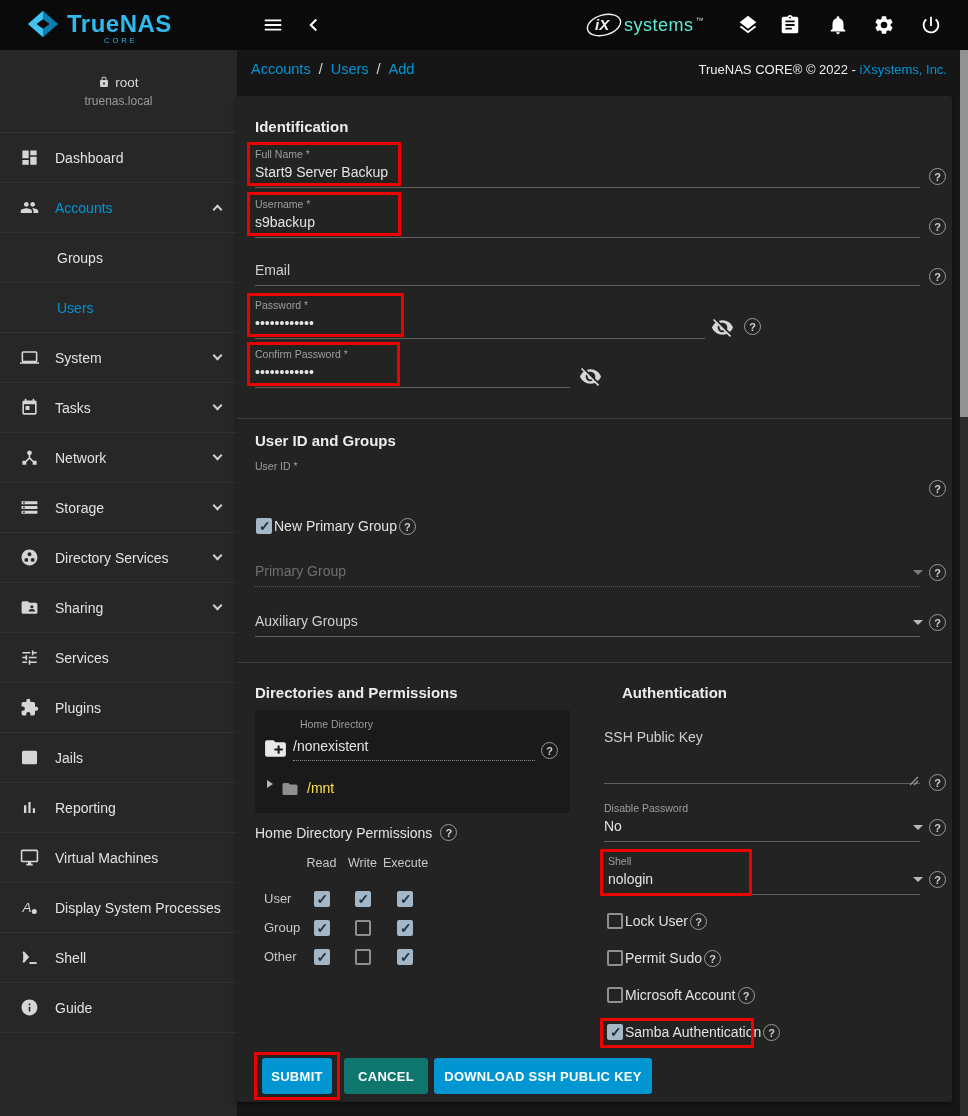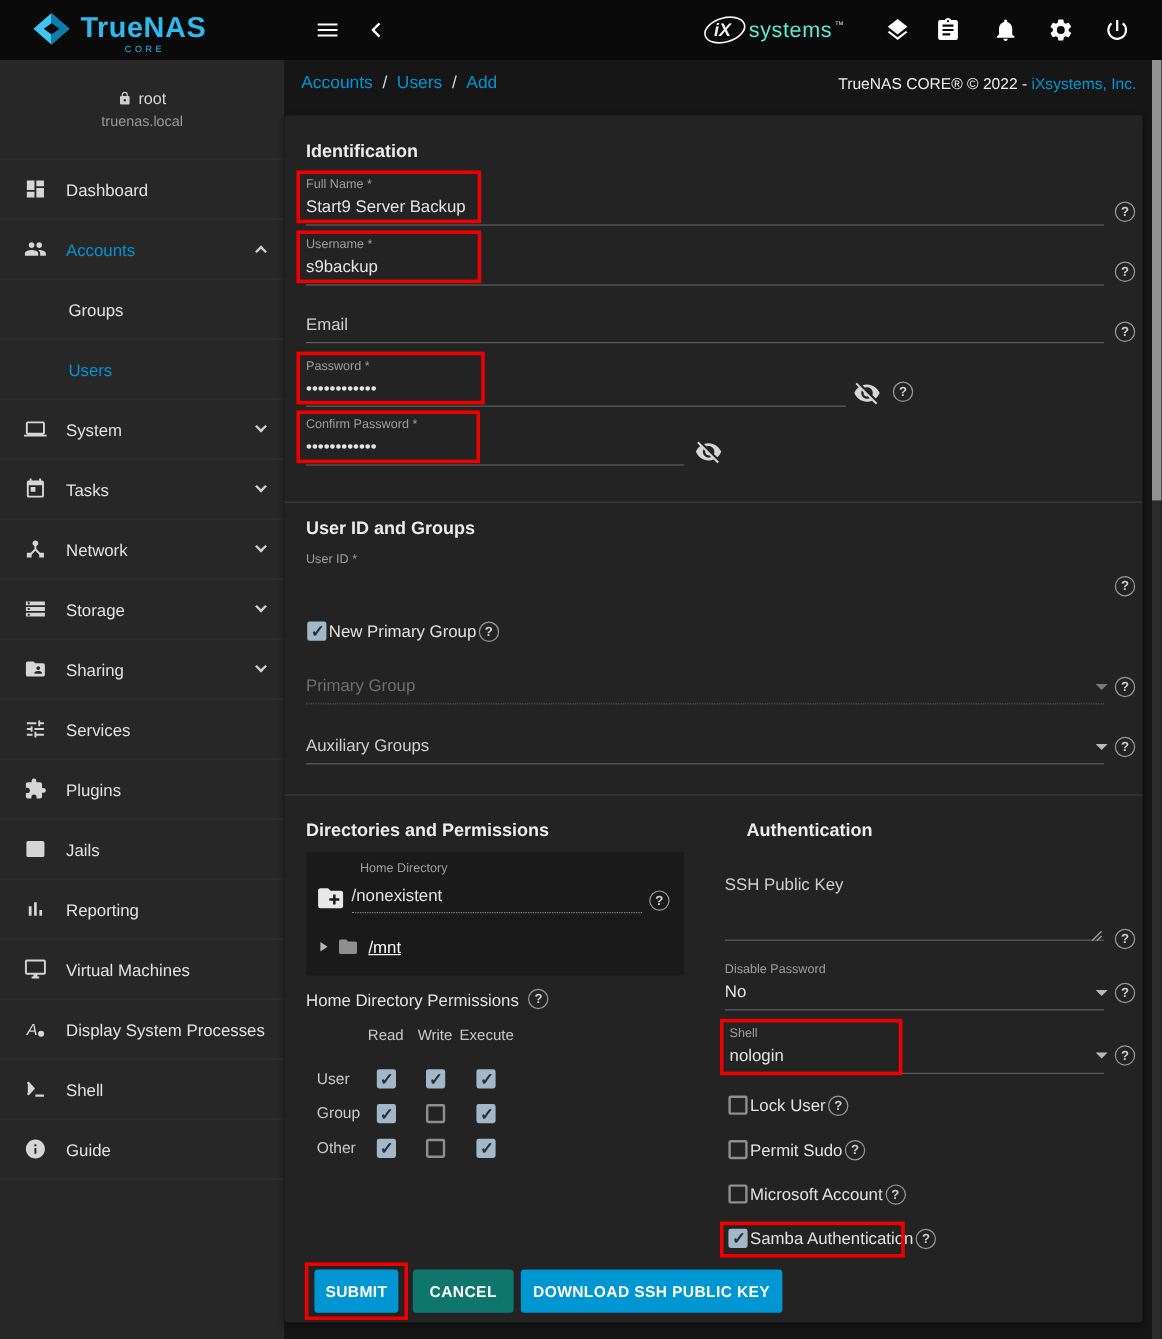--- a/index.html
+++ b/index.html
@@ -61,21 +61,21 @@
   .cb { width:16px; height:16px; border:2px solid #8f8f8f; border-radius:2px; position:relative; flex:0 0 16px; cursor:pointer; }
   .cb.checked { background:#a4b7c6; border-color:#a4b7c6; }
   .cb.checked::after { content:"✓"; position:absolute; left:1px; top:-2px; font-size:14px; font-weight:700; color:#22313d; }
   .cbrow { position:absolute; display:flex; align-items:flex-start; gap:2px; height:20px; font-size:14px; color:#e2e2e2; }
 
   .homebox { position:absolute; left:18px; top:614px; width:315px; height:103px; background:#1a1a1a; border-radius:2px; }
   .hb-label { position:absolute; left:45px; top:8px; font-size:10.5px; color:#9e9e9e; }
   .hb-icon { position:absolute; left:8px; top:26px; }
   .hb-icon svg { width:25px; height:25px; fill:#e8e8e8; }
   .hb-value { position:absolute; left:38px; top:28px; width:242px; font-size:14px; color:#e4e4e4; padding-bottom:6px; border-bottom:1px dotted #8a8a8a; }
-  .tree { position:absolute; left:12px; top:70px; display:flex; align-items:center; gap:8px; font-size:14px; color:#ffffff; cursor:pointer;text-decoration:underline; }
+  .tree { position:absolute; left:12px; top:70px; display:flex; align-items:flex-start; gap:8px; font-size:14px; color:#fde047; cursor:pointer; }
   .tri { width:0; height:0; border-top:4px solid transparent; border-bottom:4px solid transparent; border-left:6px solid #b5b5b5; }
   .tree svg { width:18px; height:18px; fill:#8f8f8f; }
 
   .hdp { position:absolute; left:18px; top:728px; display:flex; align-items:center; gap:8px; font-size:14px; color:#e2e2e2; }
   .permgrid { position:absolute; left:18px; top:760px; display:grid; grid-template-columns:46px 41px 41px 44px; }
   .ph { font-size:12.5px; color:#c9c9c9; text-align:center; height:28px; }
   .pl { font-size:13px; color:#c9c9c9; height:29px; display:flex; align-items:center; padding-left:9px; }
   .permcell { height:29px; display:flex; align-items:center; justify-content:center; }
 
   .ssh-label { position:absolute; left:367px; top:633px; font-size:14px; color:#cfcfcf; }
@@ -212,20 +212,29 @@
       <span class="nav-label">Network</span>
       <span class="chev down"></span>
     </div>
     <div class="nav-item">
       <span class="nav-icon">
           <svg viewBox="0 0 24 24">
             <path d="M2 20h20v-4H2zm2-3h2v2H4zM2 4v4h20V4zm4 3H4V5h2zm-4 7h20v-4H2zm2-3h2v2H4z"></path>
           </svg>
         </span>
       <span class="nav-label">Storage</span>
+      <span class="chev down"></span>
+    </div>
+    <div class="nav-item">
+      <span class="nav-icon">
+          <svg viewBox="0 0 24 24">
+            <path d="M12 2C6.48 2 2 6.48 2 12s4.48 10 10 10 10-4.48 10-10S17.52 2 12 2zM8 17.5a2.5 2.5 0 1 1 0-5 2.5 2.5 0 0 1 0 5zM9.5 8a2.5 2.5 0 1 1 5 0 2.5 2.5 0 0 1-5 0zm6.5 9.5a2.5 2.5 0 1 1 0-5 2.5 2.5 0 0 1 0 5z"></path>
+          </svg>
+        </span>
+      <span class="nav-label">Directory Services</span>
       <span class="chev down"></span>
     </div>
     <div class="nav-item">
       <span class="nav-icon">
           <svg viewBox="0 0 24 24">
             <path d="M20 6h-8l-2-2H4a2 2 0 0 0-2 2v12a2 2 0 0 0 2 2h16a2 2 0 0 0 2-2V8a2 2 0 0 0-2-2zm-5 3a2 2 0 1 1 0 4 2 2 0 0 1 0-4zm4 8h-8v-1c0-1.33 2.67-2 4-2s4 .67 4 2z"></path>
           </svg>
         </span>
       <span class="nav-label">Sharing</span>
       <span class="chev down"></span>

